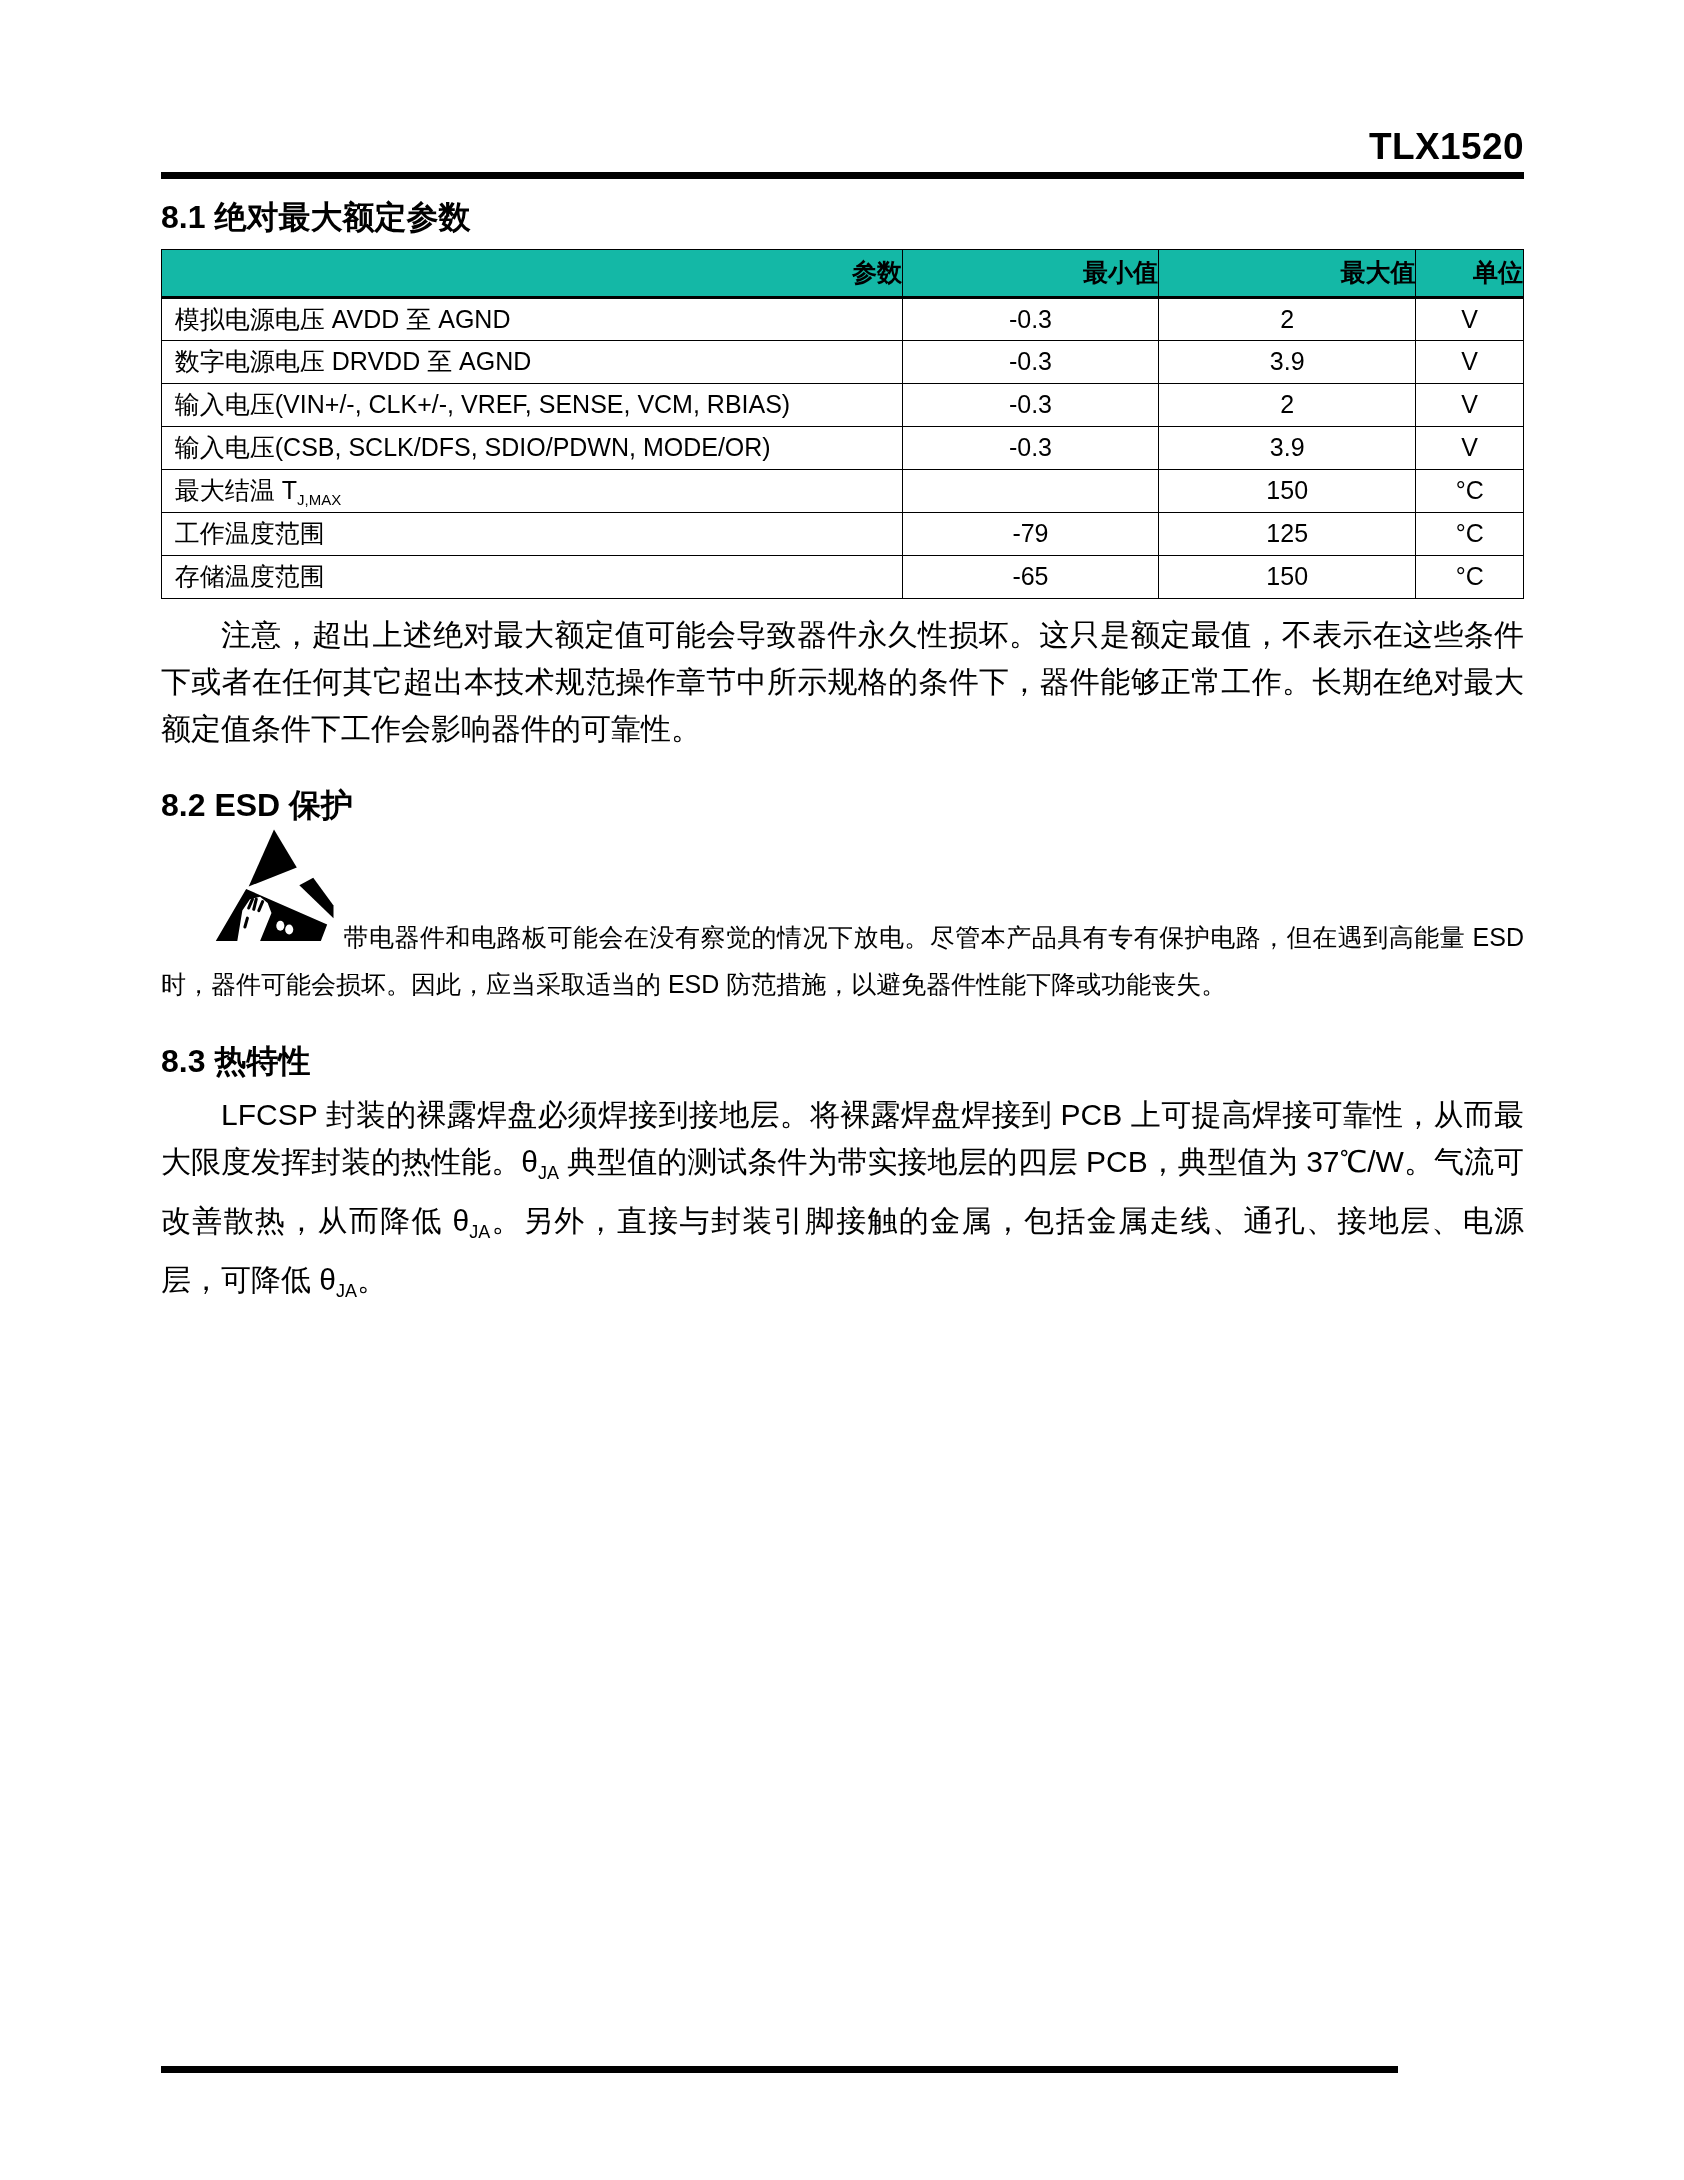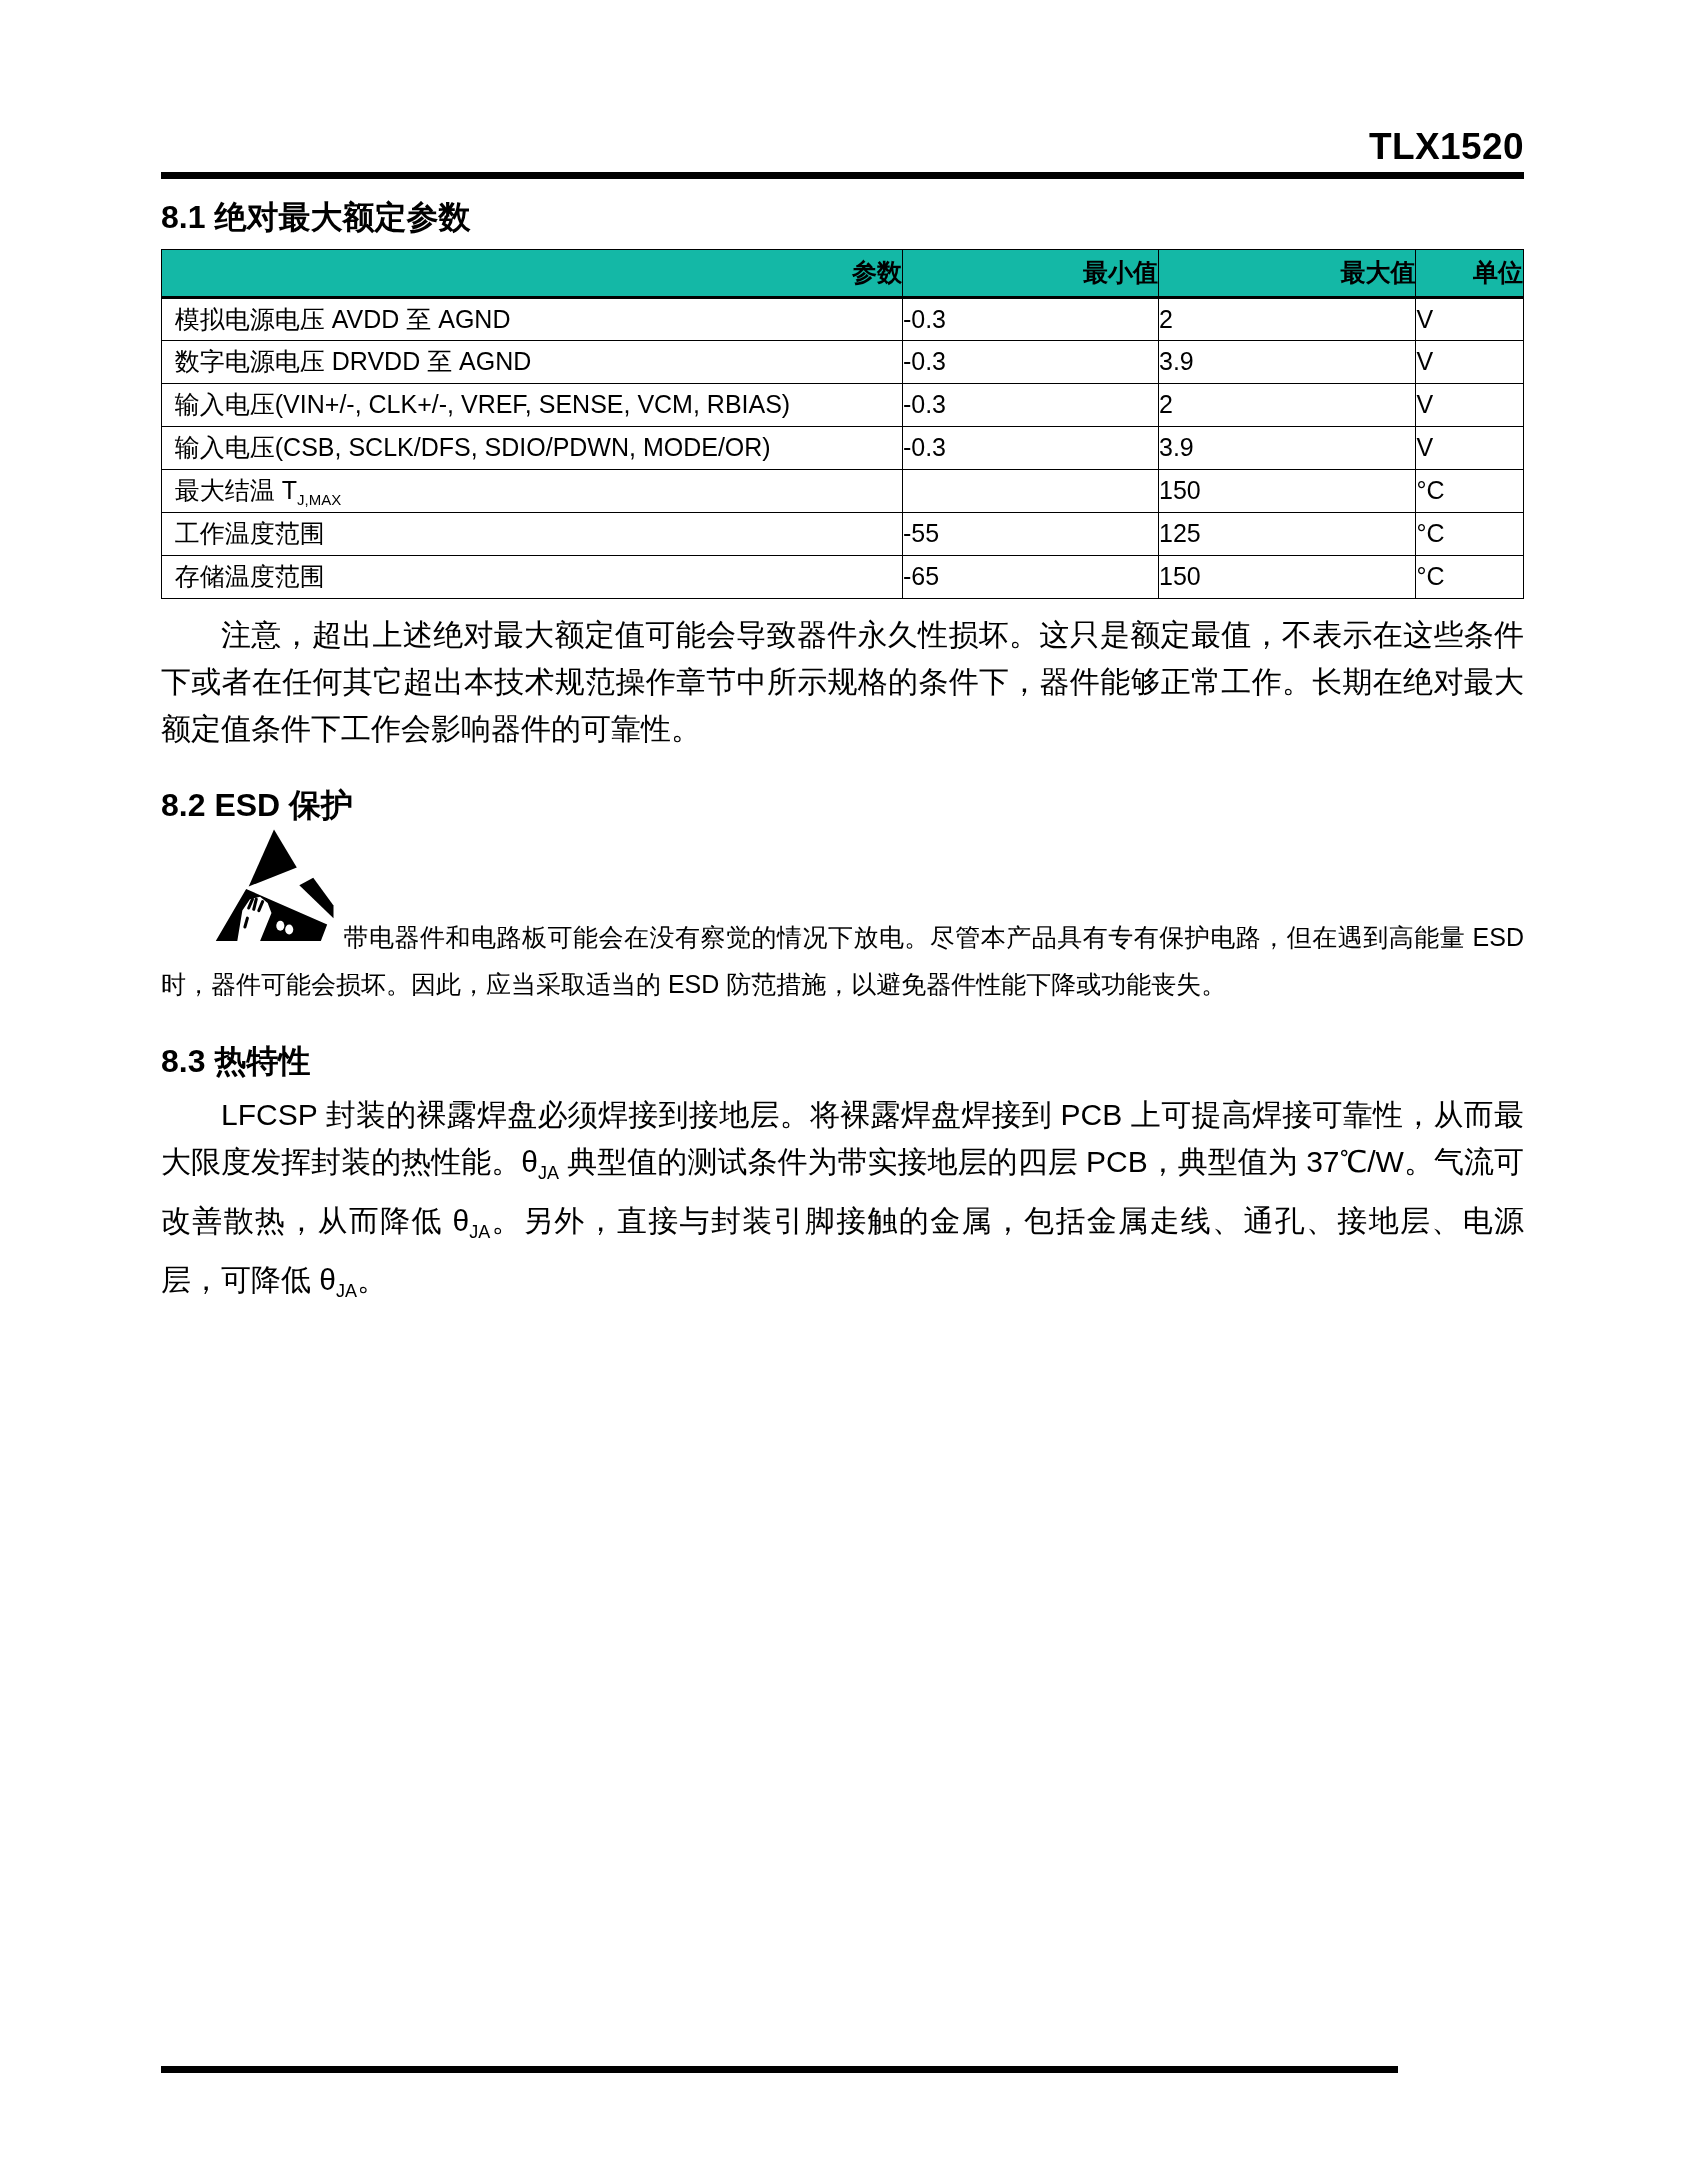--- a/index.html
+++ b/index.html
@@ -45,21 +45,21 @@
     border:1.7px solid #000;
     vertical-align:middle;
   }
   table.ratings th {
     background:#14b8a6;
     font-weight:bold;
     text-align:right;
     height:48px;
     border-bottom:3.4px solid #000;
   }
-  table.ratings td { height:43px; }
+  table.ratings td { height:43px; text-align:center; }
   table.ratings td.param { text-align:left; padding-left:12.8px; }
   col.c-param { width:54.4%; }
   col.c-min   { width:18.8%; }
   col.c-max   { width:18.9%; }
   col.c-unit  { width:7.9%;  }
   sub.small { font-size:0.60em; }
 
   
   p.body-text {
     font-size:30px; line-height:47px;
@@ -147,21 +147,21 @@
           <td>V</td>
         </tr>
         <tr>
           <td class="param"><span>最大结温 T</span><sub class="small">J,MAX</sub></td>
           <td></td>
           <td>150</td>
           <td>°C</td>
         </tr>
         <tr>
           <td class="param">工作温度范围</td>
-          <td>-55</td>
+          <td>-79</td>
           <td>125</td>
           <td>°C</td>
         </tr>
         <tr>
           <td class="param">存储温度范围</td>
           <td>-65</td>
           <td>150</td>
           <td>°C</td>
         </tr>
       </tbody>

